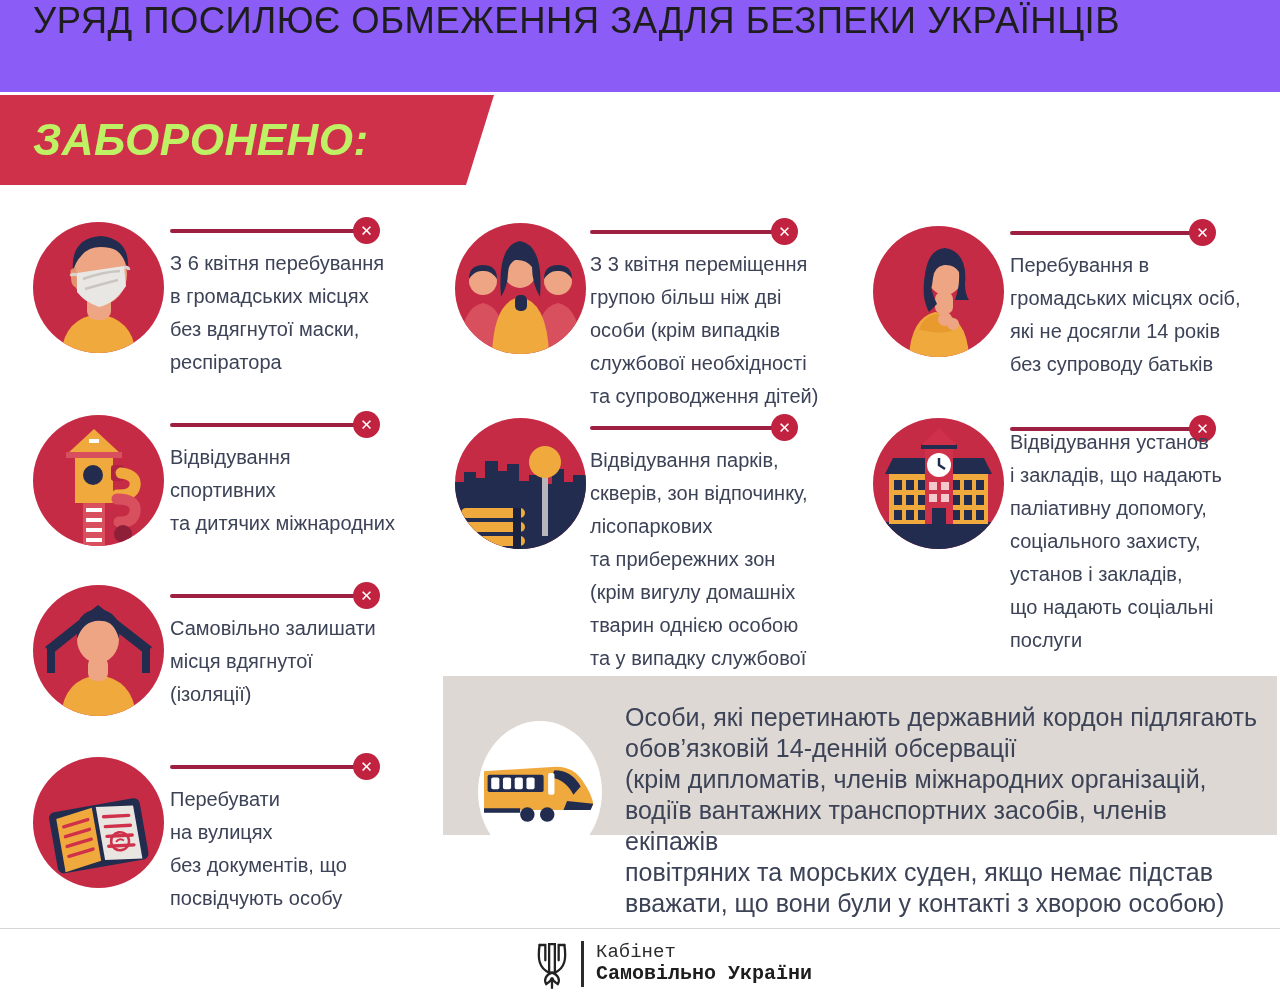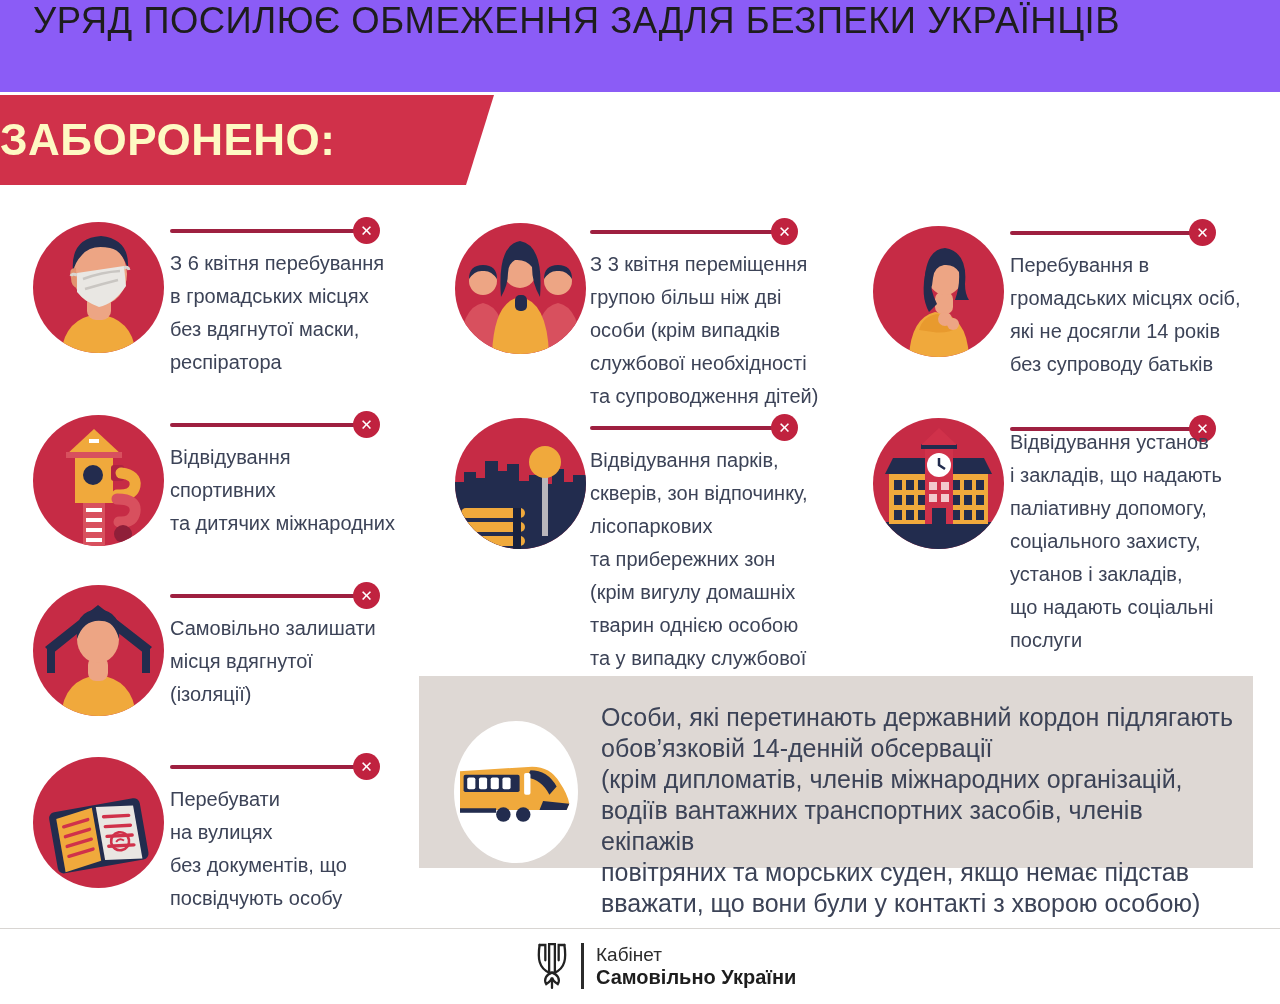--- a/index.html
+++ b/index.html
@@ -9,39 +9,39 @@
   }
   
   .header-band{position:absolute;left:0;top:0;width:1280px;height:92px;background:#8b5cf6;
     display:flex;align-items:flex-start;}
   .header-title{margin-left:33px;font-size:37px;font-weight:500;color:#1d1d1d;
     letter-spacing:.5px;white-space:nowrap;transform:scaleX(.985);transform-origin:left center;}
   
   .banner{position:absolute;left:0;top:95px;width:494px;height:90px;background:#d0314a;
     clip-path:polygon(0 0,100% 0,calc(100% - 28px) 100%,0 100%);
     display:flex;align-items:center;}
-  .banner-label{font-size:44px;font-weight:bold;color:#fef9c3;letter-spacing:.5px;}
+  .banner-label{margin-left:33px;font-size:44px;font-weight:bold;color:#bef264;letter-spacing:.5px;font-style:italic;}
   
   .icon-circle{position:absolute;width:131px;height:131px;}
   .icon-circle svg{display:block;width:131px;height:131px;}
   .strike{position:absolute;height:27px;}
   .strike-line{position:absolute;left:0;right:23px;top:12px;height:4px;background:#9e2040;border-radius:2px;}
   .strike-x{position:absolute;right:0;top:0;width:27px;height:27px;border-radius:50%;
     background:#c0223f;color:#fff;display:flex;align-items:center;justify-content:center;
     font-size:15px;font-weight:bold;line-height:1;}
   .item-text{position:absolute;font-size:20px;line-height:33px;color:#3c4357;white-space:pre-line;}
   
-  .notice-box{position:absolute;left:419px;top:676px;width:834px;height:192px;background:#ded8d4;}
+  .notice-box{position:absolute;left:443px;top:676px;width:834px;height:159px;background:#ded8d4;}
   .notice-ellipse{position:absolute;left:35px;top:45px;width:124px;height:142px;background:#ffffff;
     border-radius:50%;display:flex;align-items:center;justify-content:center;}
   .notice-text{position:absolute;left:182px;top:26px;width:636px;font-size:25px;line-height:31px;
     color:#3c4357;white-space:pre-line;}
   
   .footer-rule{position:absolute;left:0;top:928px;width:1280px;height:1px;background:#d8d5d2;}
-  .footer-logo{position:absolute;left:531px;top:941px;display:flex;align-items:center;}
+  .footer-logo{position:absolute;left:531px;top:941px;display:flex;align-items:flex-start;font-family:Liberation Mono, monospace;}
   .trident{width:42px;height:50px;}
   .logo-divider{width:3px;height:46px;background:#2b2b2b;margin-left:8px;margin-right:12px;}
   .org-line1{font-size:19px;color:#2b2b2b;line-height:22px;}
   .org-line2{font-size:20px;color:#1d1d1d;line-height:22px;font-weight:bold;}
 </style>
 </head>
 <body>
 
 <div class="header-band">
   <div class="header-title">УРЯД ПОСИЛЮЄ ОБМЕЖЕННЯ ЗАДЛЯ БЕЗПЕКИ УКРАЇНЦІВ</div>

